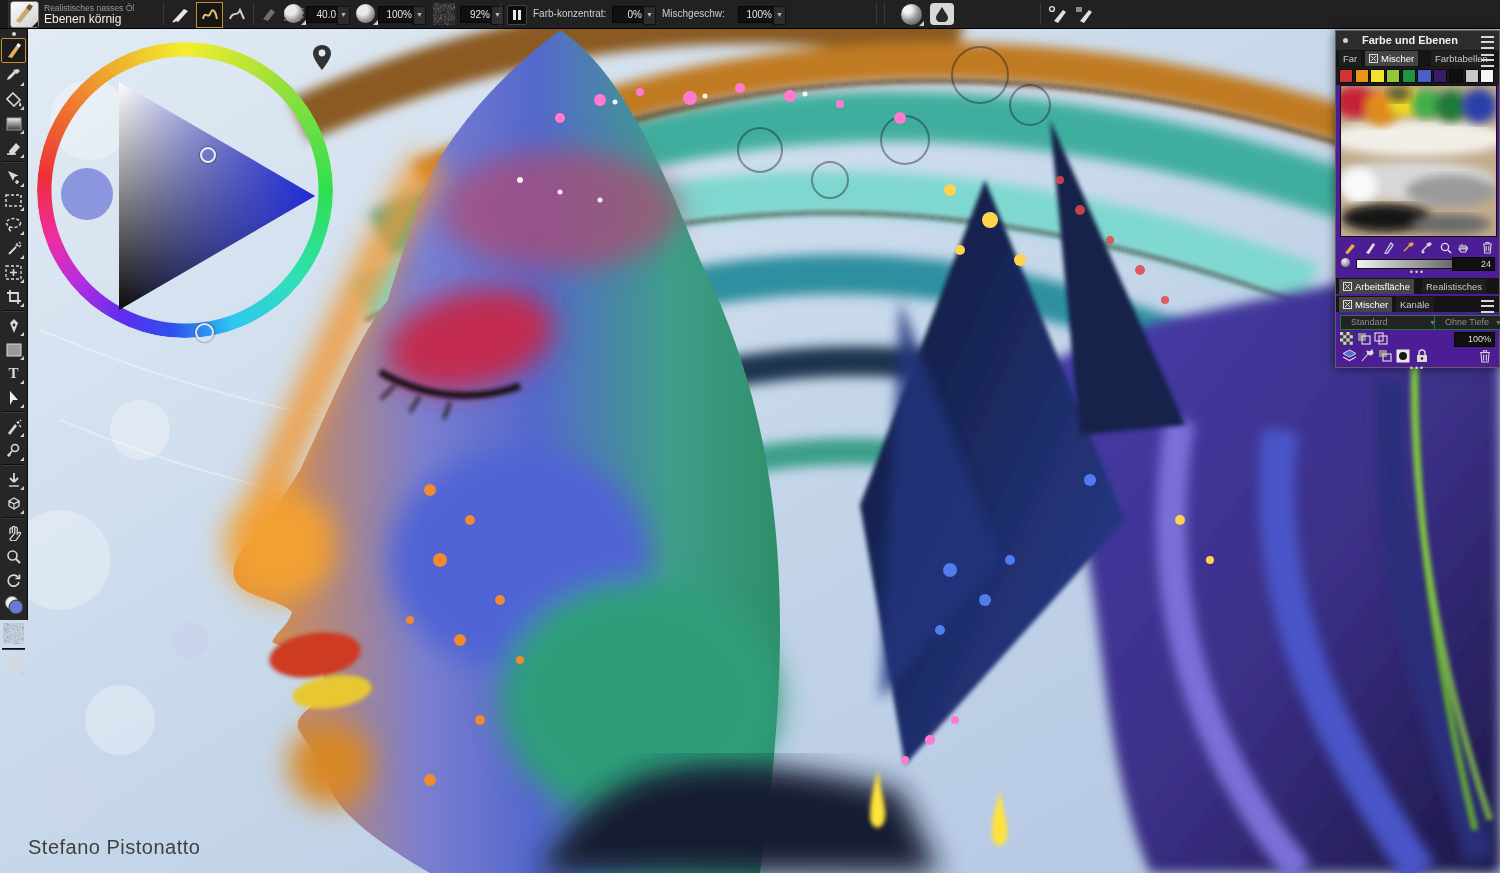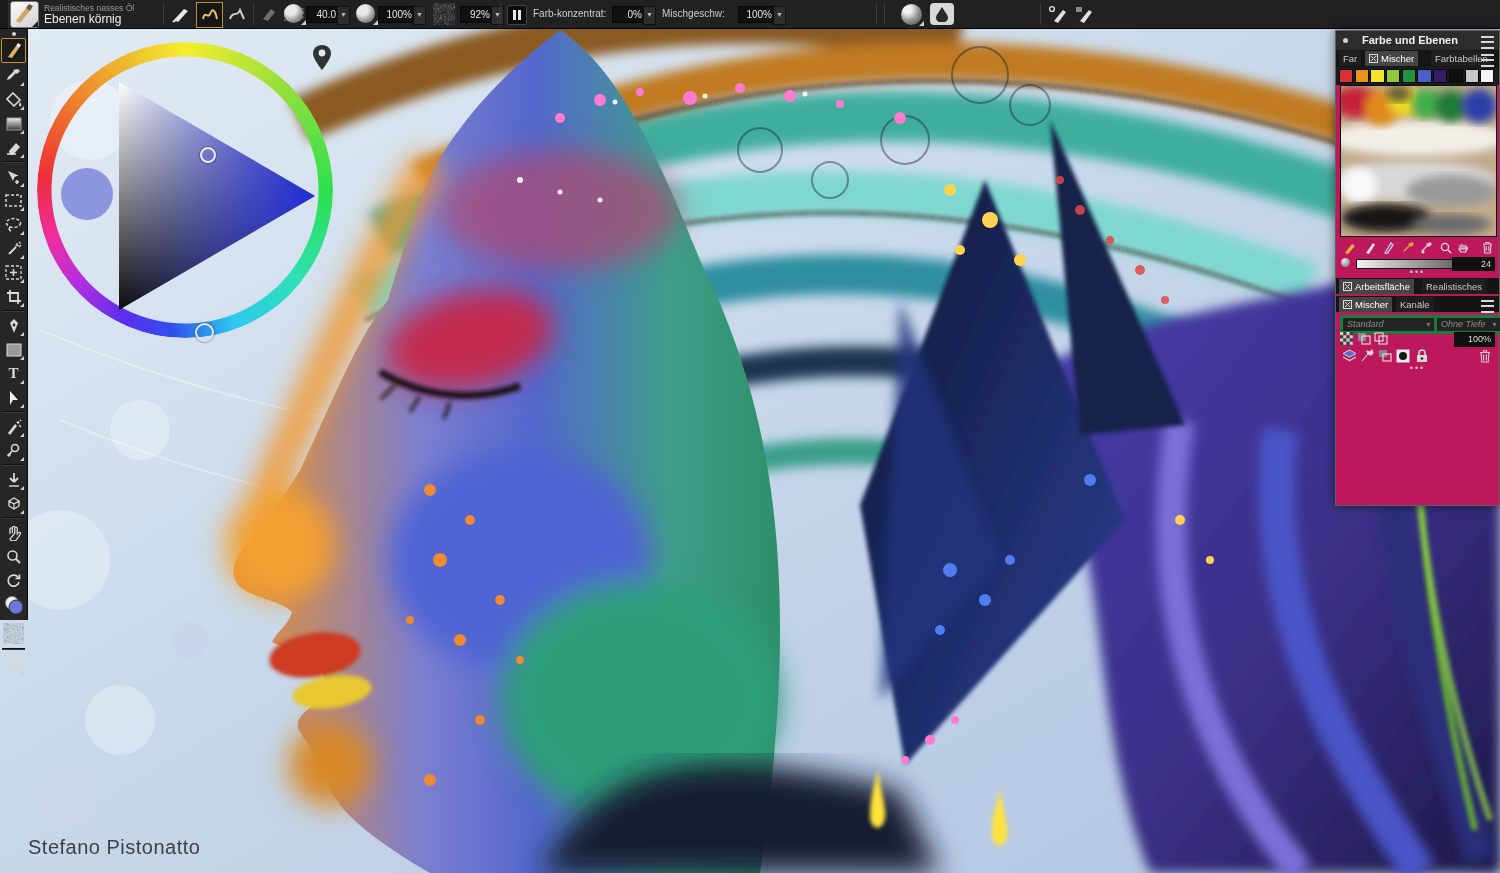--- a/index.html
+++ b/index.html
@@ -38,41 +38,41 @@
   #ring{position:absolute;left:0;top:0;width:296px;height:296px;border-radius:50%;
     background:conic-gradient(#f5ee2e 0deg,#9de03a 40deg,#2ee04e 90deg,#2ee0b8 130deg,#2ec8ee 160deg,#2e50ee 185deg,#5a2eee 205deg,#b82ee0 230deg,#ee2ea0 250deg,#ee2e3a 275deg,#ee6a2e 300deg,#eeb02e 330deg,#f5ee2e 360deg);
     -webkit-mask:radial-gradient(closest-side,transparent calc(100% - 15px),#000 calc(100% - 14px));
     mask:radial-gradient(closest-side,transparent calc(100% - 15px),#000 calc(100% - 14px));}
   #ring-sel{position:absolute;left:158px;top:281px;width:15px;height:15px;border-radius:50%;
     border:2px solid #dfe3ee;box-shadow:0 0 2px #223;}
   #tri-sel{position:absolute;left:163px;top:105px;width:12px;height:12px;border-radius:50%;border:2px solid #e8ecf5;box-shadow:0 0 2px #112;}
   #blob{position:absolute;left:24px;top:126px;width:52px;height:52px;border-radius:50%;background:#8791dc;opacity:.95;}
   #pin{left:312px;top:44px;z-index:6;}
   
-  #panel{left:1335px;top:30px;width:165px;height:476px;background:#be185d;border:1px solid #606060;
+  #panel{left:1335px;top:30px;width:165px;height:338px;background:#4c1d95;border:1px solid #606060;
     box-shadow:0 0 10px rgba(0,0,0,.55);z-index:25;box-sizing:border-box;}
   .p-header{position:relative;height:19px;background:#2c2c2c;}
   .p-dot{position:absolute;left:7px;top:7px;width:5px;height:5px;border-radius:50%;background:#cfcfcf;}
   .p-title{position:absolute;left:26px;top:3px;font-size:11px;font-weight:bold;color:#f0f0f0;}
   .ham{position:absolute;right:5px;top:5px;width:13px;height:9px;
     border-top:2px solid #d8d8d8;border-bottom:2px solid #d8d8d8;}
   .ham:after{content:"";position:absolute;left:0;top:2.5px;width:13px;height:2px;background:#d8d8d8;}
   .tabs{position:relative;height:17px;background:#151515;}
   .tab{position:absolute;top:1px;height:15px;font-size:9.5px;color:#c8c8c8;background:#1f1f1f;
     display:flex;align-items:center;padding:0 4px;white-space:nowrap;overflow:hidden;}
   .tab.on{background:#454545;color:#fff;}
   .sw-row{display:flex;gap:1.5px;padding:2px 3px;background:#1b1b1b;}
   .sw{width:14.2px;height:14px;border:1px solid #0a0a0a;box-sizing:border-box;}
   #mixpad{position:relative;margin:0 4px;width:155px;height:150px;border:1px solid #101010;background:#c9b79a;overflow:hidden;}
   .mtools{position:relative;height:17px;margin-top:2px;}
   .mtool{position:absolute;top:1px;width:16px;height:15px;display:flex;align-items:center;justify-content:center;}
   .mslider{position:relative;height:14px;}
   .dots{height:8px;text-align:center;color:#cfcfcf;font-size:9px;line-height:5px;letter-spacing:2px;}
-  .ddl{position:absolute;top:1px;height:13px;background:#232323;border:3px solid #15803d;color:#8d8d8d;
-    font-size:9px;line-height:13px;padding-left:4px;font-style:italic;}
+  .ddl{position:absolute;top:1px;height:13px;background:#232323;border:1px solid #15803d;color:#8d8d8d;
+    font-size:9px;line-height:13px;padding-left:10px;}
   .ddl .car{position:absolute;right:3px;top:0;font-size:7px;color:#777;}
   .valbox{position:absolute;top:1px;height:12px;background:#101010;border:1px solid #060606;color:#dedede;
     font-size:9px;line-height:12px;text-align:right;padding-right:3px;}
   #layerlist{position:relative;margin:2px 4px 0;height:84px;background:#282828;border:1px solid #0d0d0d;}
   #layerrow{position:relative;height:28px;background:#565656;border-bottom:1px solid #333;}
   .lthumb{position:absolute;left:26px;top:2px;width:24px;height:24px;border:1px solid #ddd;
     background:linear-gradient(130deg,#4a58c0 0 30%,#7a5fd0 45%,#2a9a8a 60%,#15214a 80%,#6a3fb0 100%);}
   .lname{position:absolute;left:58px;top:7px;font-size:10.5px;color:#f2f2f2;}
   .lrow-icons{position:relative;height:17px;margin:2px 4px 0;}
   svg{display:block;}

